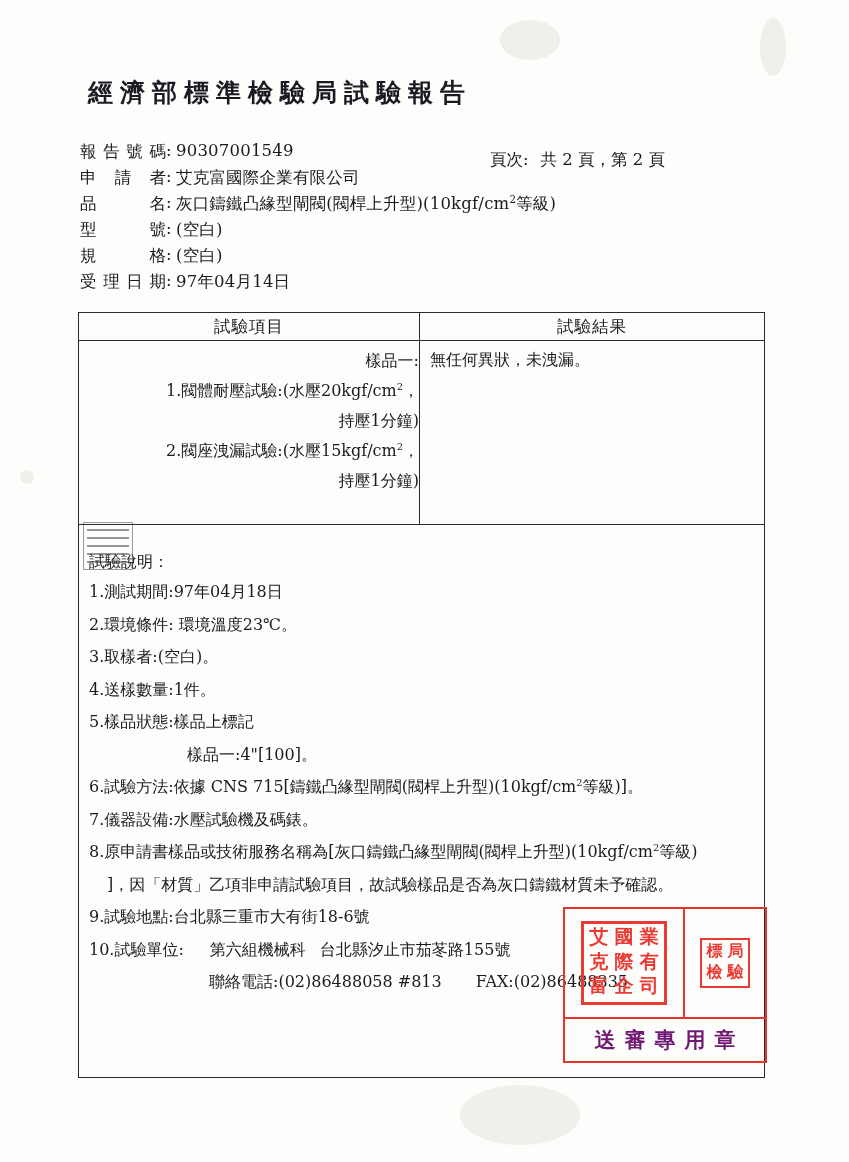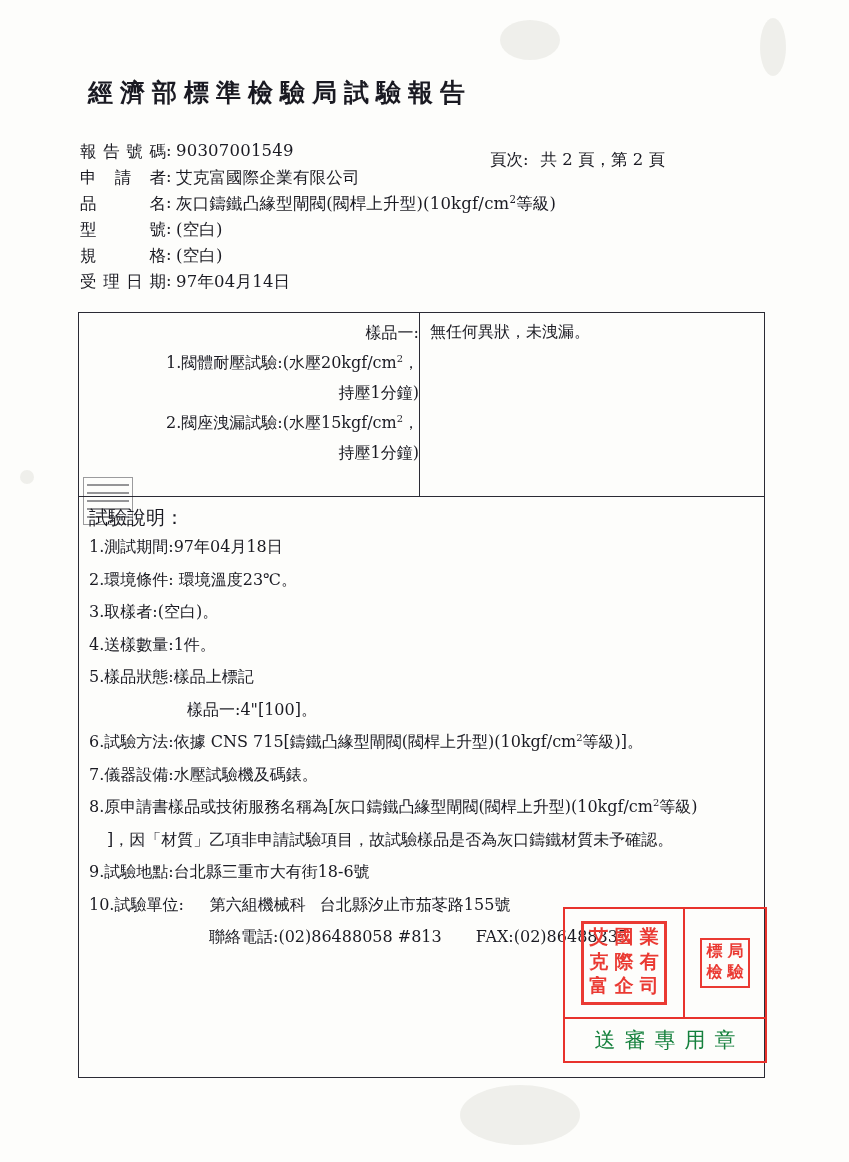--- a/index.html
+++ b/index.html
@@ -123,23 +123,24 @@
     font-size: 16px;
     line-height: 28px;
     white-space: nowrap;
   }
   
   .notes {
     padding: 6px 0 0 10px;
     position: relative;
   }
   .note-title {
-    font-size: 19px;
+    font-size: 16px;
     line-height: 28px;
     position: relative;
+    margin-top: 17px;
   }
   .note-line {
     font-size: 16px;
     line-height: 32.5px;
     white-space: nowrap;
   }
   .note-line.wrap2 { padding-left: 18px; }
   .note-line.sample { padding-left: 98px; }
   .note-line.contact { padding-left: 120px; }
   .note-line .gap { display: inline-block; width: 26px; }
@@ -223,23 +224,23 @@
     overflow: hidden;
     font-family: "DejaVu Serif", serif;
   }
   .seal-small span { font-size: 16px; }
   .rs-bottom {
     height: 42px;
     border-top: 2px solid #e8322c;
     display: flex;
     align-items: center;
     justify-content: center;
-    color: #15803d;
+    color: #701a75;
     font-size: 21px;
-    font-weight: normal;
+    font-weight: bold;
     letter-spacing: 9px;
     text-indent: 9px;
   }
 </style>
 </head>
 <body>
 
 <div class="page">
 
   <div class="scan-noise" style="left:760px;top:18px;width:26px;height:58px;"></div>
@@ -275,20 +276,24 @@
     </div>
 
     <div class="hdr-row">
       <span class="hdr-label">受理日期</span><span class="hdr-colon">:</span><span class="hdr-value">97年04月14日</span>
     </div>
 
   </div>
 
   <div class="doc-table">
 
+    <div class="t-head">
+      <div class="cell col-left">試驗項目</div>
+      <div class="cell col-right">試驗結果</div>
+    </div>
 
     <div class="t-body">
       <div class="col-left">
         <div class="item-line">樣品一:</div>
         <div class="item-line indent-1"><span>1.閥體耐壓試驗:(水壓20kgf/cm</span><sup class="sq">2</sup><span>，</span></div>
         <div class="item-line indent-2">持壓1分鐘)</div>
         <div class="item-line indent-1"><span>2.閥座洩漏試驗:(水壓15kgf/cm</span><sup class="sq">2</sup><span>，</span></div>
         <div class="item-line indent-2">持壓1分鐘)</div>
       </div>
       <div class="col-right">

